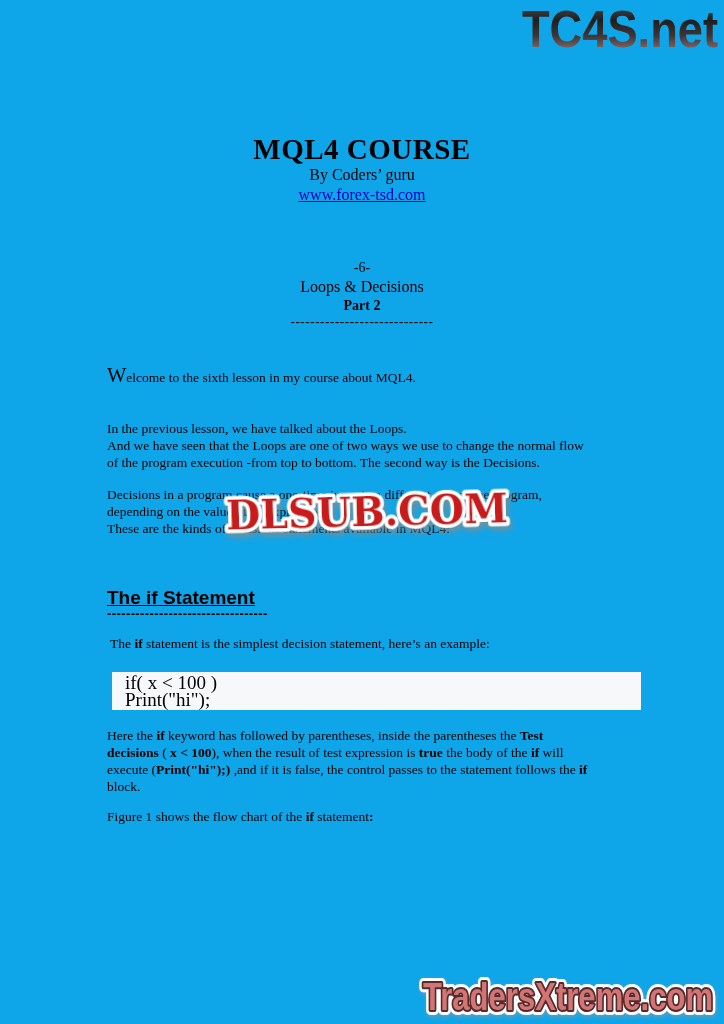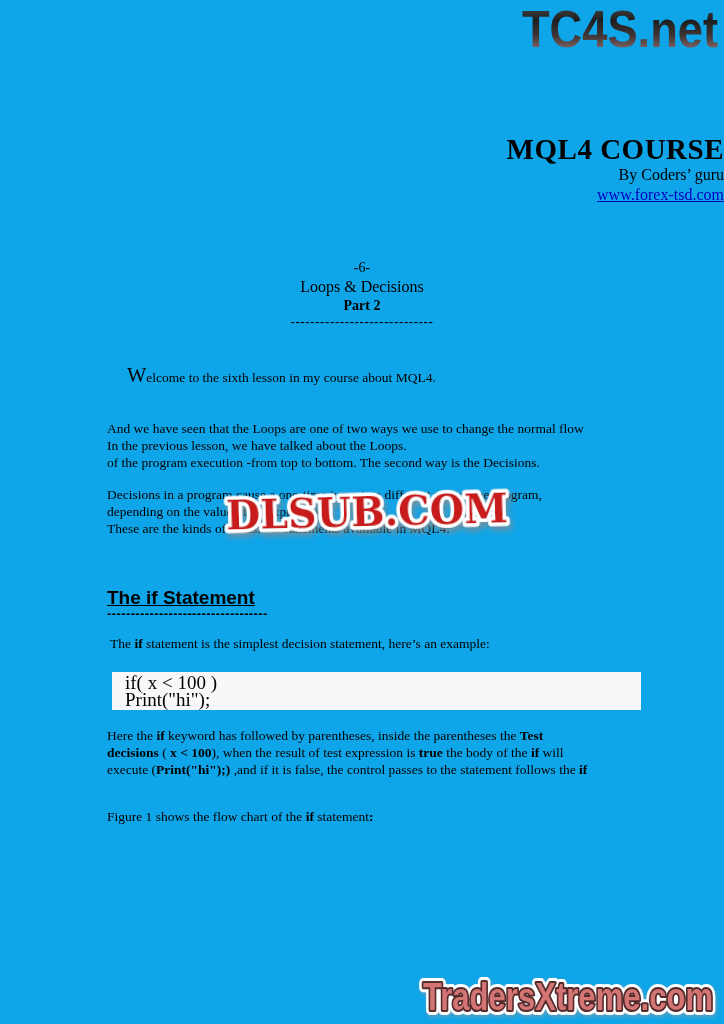--- a/index.html
+++ b/index.html
@@ -3,34 +3,34 @@
 <meta charset="utf-8">
 <style>
   html,body{margin:0;padding:0;background:#fff;}
   .page{
     position:relative;width:724px;height:1024px;background:#0ea5e9;overflow:hidden;
     font-family:"Liberation Serif",serif;color:#000;
   }
   
   .tc4s-svg{position:absolute;left:464px;top:0;}
   
-  .doc-header{position:absolute;left:0;right:0;top:133px;text-align:right;}
+  .doc-header{position:absolute;left:0;right:0;top:133px;text-align:center;}
   .doc-title{font-size:29px;font-weight:bold;line-height:32px;letter-spacing:.5px;}
   .doc-byline{font-size:16px;line-height:20px;}
   .doc-link{font-size:16px;line-height:20px;color:#0000bf;text-decoration:underline;display:inline-block;cursor:pointer;}
   
   .lesson-block{position:absolute;left:0;right:0;top:259px;text-align:center;}
   .lesson-number{font-size:14px;line-height:18px;}
   .lesson-title{font-size:16px;font-weight:normal;line-height:20px;}
   .lesson-part{font-size:14px;font-weight:bold;line-height:18px;}
   .lesson-sep{font-size:13px;font-weight:bold;line-height:13px;letter-spacing:.6px;}
   
   .para{position:absolute;left:107px;width:530px;font-size:13.5px;line-height:17px;}
   .para .line{white-space:nowrap;}
-  .p-welcome{top:369px;line-height:18px;margin-left:20px;}
+  .p-welcome{top:369px;line-height:18px;}
   .bigcap{font-size:20.5px;line-height:0;}
   .p-previous{top:420px;}
   .p-decisions{top:486px;}
   .b{font-weight:bold;}
   
   .dlsub-svg{position:absolute;left:207px;top:478px;}
   
   .if-heading-block{position:absolute;left:107px;top:586px;font-family:"Liberation Sans",sans-serif;}
   .if-heading{font-size:19px;font-weight:bold;line-height:23px;text-decoration:underline;}
   .if-heading-sep{font-size:13px;font-weight:bold;line-height:10px;letter-spacing:.4px;}
@@ -73,22 +73,22 @@
     <div class="lesson-title">Loops &amp; Decisions</div>
     <div class="lesson-part">Part 2</div>
     <div class="lesson-sep">-----------------------------</div>
   </div>
 
   <div class="para p-welcome">
     <div class="line"><span class="bigcap">W</span><span>elcome to the sixth lesson in my course about MQL4.</span></div>
   </div>
 
   <div class="para p-previous">
+    <div class="line">In the previous lesson, we have talked about the Loops.</div>
     <div class="line">And we have seen that the Loops are one of two ways we use to change the normal flow</div>
-    <div class="line">In the previous lesson, we have talked about the Loops.</div>
     <div class="line">of the program execution -from top to bottom. The second way is the Decisions.</div>
   </div>
 
   <div class="para p-decisions">
     <div class="line">Decisions in a program cause a one-time jump to a different part of the program,</div>
     <div class="line">depending on the value of an expression.</div>
     <div class="line">These are the kinds of decisions statements available in MQL4:</div>
   </div>
 
   <svg class="dlsub-svg" width="320" height="74">
@@ -111,20 +111,21 @@
 
   <div class="code-block">
     <div class="line">if( x &lt; 100 )</div>
     <div class="line">Print("hi");</div>
   </div>
 
   <div class="para p-explain">
     <div class="line"><span>Here the </span><span class="b">if</span><span> keyword has followed by parentheses, inside the parentheses the </span><span class="b">Test</span></div>
     <div class="line"><span class="b">decisions</span><span> ( </span><span class="b">x &lt; 100</span><span>), when the result of test expression is </span><span class="b">true</span><span> the body of the </span><span class="b">if</span><span> will</span></div>
     <div class="line"><span>execute (</span><span class="b">Print("hi");)</span><span> ,and if it is false, the control passes to the statement follows the </span><span class="b">if</span></div>
+    <div class="line"><span>block.</span></div>
   </div>
 
   <div class="figure-line"><span>Figure 1 shows the flow chart of the </span><span class="b">if</span><span> statement</span><span class="b">:</span></div>
 
   <svg class="traders-svg" width="316" height="54">
     <defs>
       <filter id="traders-shadow" x="-20%" y="-30%" width="140%" height="180%">
         <feDropShadow dx="1" dy="2" stdDeviation="2" flood-color="#9a9a9a" flood-opacity="0.6"></feDropShadow>
       </filter>
     </defs>

